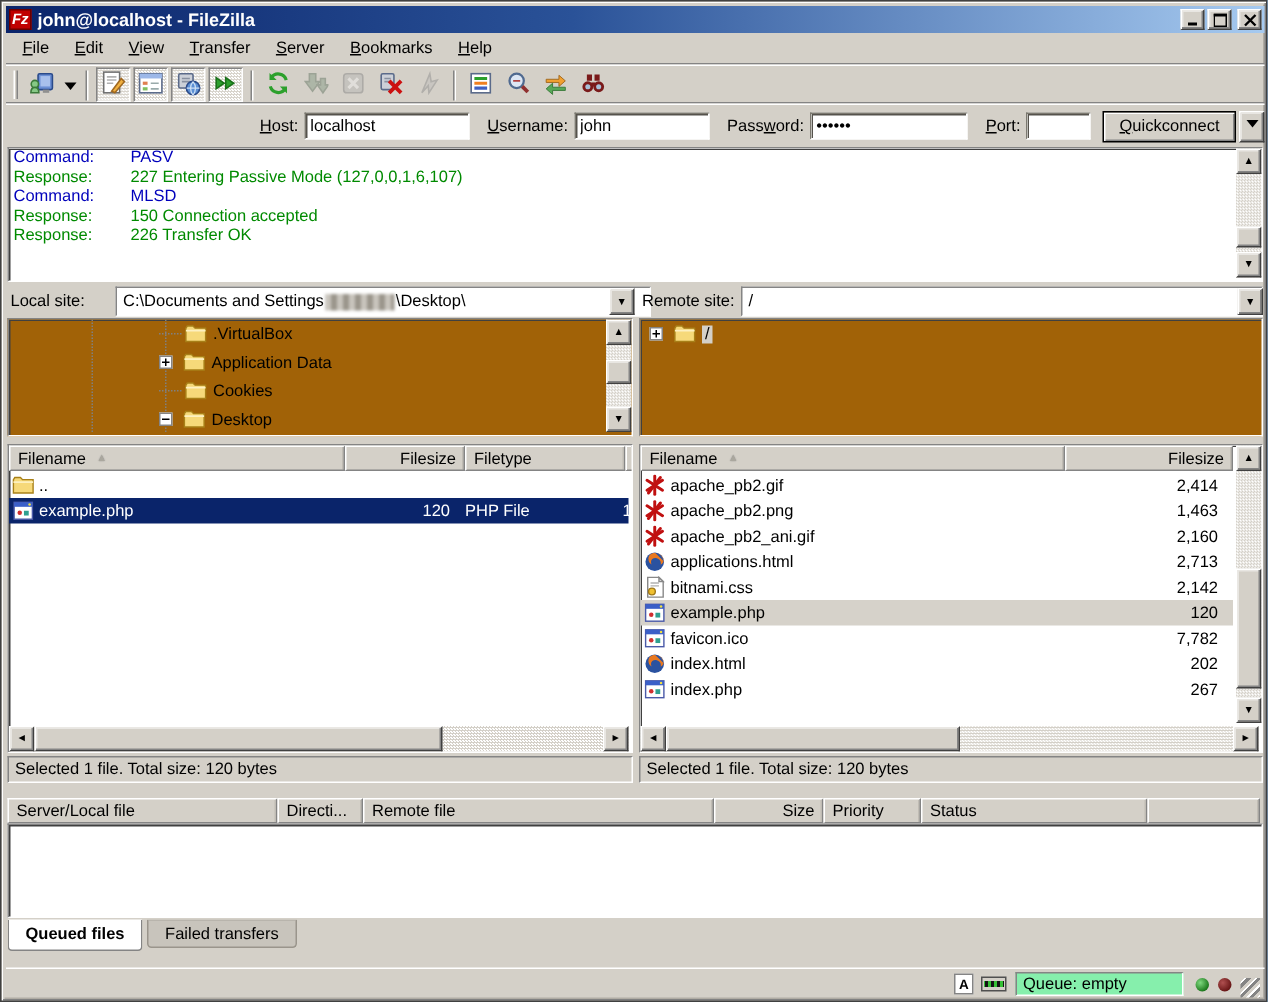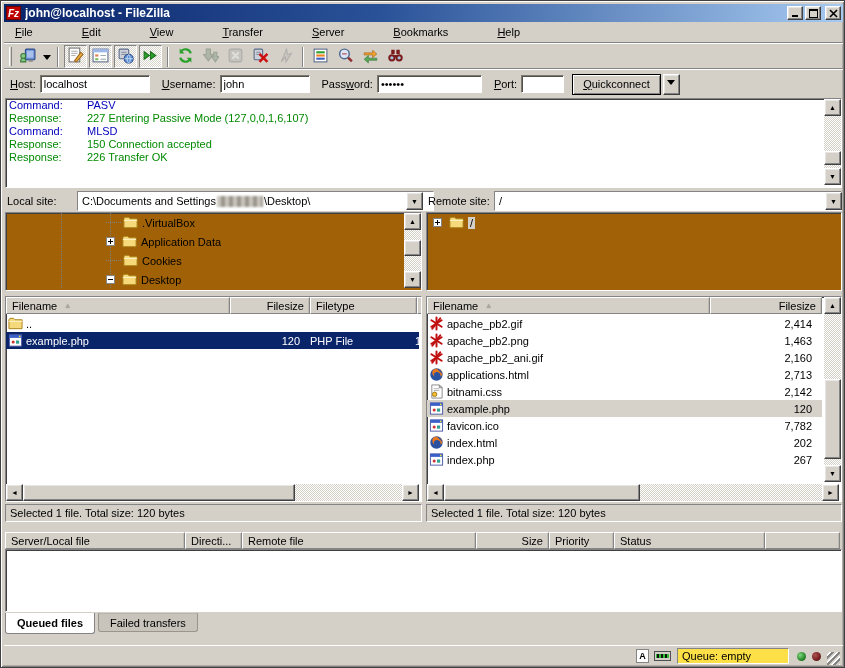--- a/index.html
+++ b/index.html
@@ -14,38 +14,38 @@
   .sunken-lite{border:1px solid;border-color:#848484 #fff #fff #848484;}
 
   .titlebar{left:3px;top:3px;width:839px;height:18px;background:linear-gradient(to right,#0a246a 0%,#2a5298 45%,#a6caf0 100%);
     display:flex;align-items:center;padding:0 2px;color:#fff;font-weight:bold;font-size:12px;}
   .app-icon{width:15px;height:14px;background:#c00000;border:1px solid #6a0000;color:#fff;font-style:italic;font-weight:bold;
     font-size:10px;display:flex;align-items:center;justify-content:center;margin-right:4px;flex:none;}
   .title-text{flex:1;white-space:nowrap;overflow:hidden;}
   .win-btn{width:16px;height:14px;margin-left:2px;display:flex;align-items:center;justify-content:center;flex:none;}
   .win-btn svg{width:9px;height:9px;}
 
-  .menubar{left:3px;top:21px;width:839px;height:20px;display:flex;align-items:center;padding-left:3px;gap:32px;}
+  .menubar{left:3px;top:21px;width:839px;height:20px;display:flex;align-items:center;padding-left:3px;}
   .menu-item{padding:3px 9px 3px 8px;}
   .menu-item u{text-decoration:underline;}
 
   .groove{left:3px;width:839px;height:2px;border-top:1px solid #848484;border-bottom:1px solid #fff;}
 
   .toolbar{left:3px;top:43px;width:839px;height:25px;display:flex;align-items:center;padding-left:4px;}
   .tb-grip{width:3px;height:19px;border-left:1px solid #fff;border-right:1px solid #848484;margin:0 3px 0 1px;flex:none;}
   .tb-sep{width:2px;height:20px;border-left:1px solid #848484;border-right:1px solid #fff;margin:0 4px;flex:none;}
   .tb-btn{width:23px;height:23px;display:flex;align-items:center;justify-content:center;flex:none;margin:0 1px;}
   .tb-btn svg{width:17px;height:17px;}
   .tb-btn.toggled{border:1px solid;border-color:#848484 #fff #fff #848484;
     background:repeating-conic-gradient(#fff 0 90deg,#d8d4cc 0 180deg);background-size:2px 2px;}
   .tb-btn.disabled svg{opacity:.45;filter:grayscale(70%);}
   .tb-dd{width:13px;height:21px;display:flex;align-items:center;justify-content:center;flex:none;}
   .arrow-down{width:0;height:0;border:4px solid transparent;border-top:5px solid #000;margin-top:5px;}
 
-  .quickbar{left:3px;top:69px;width:839px;height:28px;display:flex;align-items:center;padding-left:6px;}
+  .quickbar{left:3px;top:69px;width:839px;height:28px;display:flex;align-items:center;padding-left:6px;justify-content:flex-end;}
   .qc-label{margin:0 4px 0 12px;white-space:nowrap;}
   .qc-label:first-child{margin-left:0;}
   .qc-label u{text-decoration:underline;}
   .qc-input{height:18px;background:#fff;border:1px solid;border-color:#7b786f #fff #fff #7b786f;box-shadow:inset 1px 1px 0 #55524c;
     font:11px "Liberation Sans",sans-serif;padding:0 3px;outline:none;}
   .qc-btn{height:21px;margin-left:8px;padding:0 10px;background:#d4d0c8;border:1px solid #000;
     box-shadow:inset 1px 1px 0 #fff, inset -1px -1px 0 #848484;font:11px "Liberation Sans",sans-serif;}
   .qc-btn u{text-decoration:underline;}
   .qc-dd{width:17px;height:21px;margin-left:2px;display:flex;align-items:center;justify-content:center;}
 
@@ -97,21 +97,21 @@
   .tab{height:19px;display:flex;align-items:center;padding:0 11px;margin-right:3px;background:#c8c4bc;
     border:1px solid #9a958c;border-top:1px solid #b8b4ac;border-radius:0 0 3px 3px;white-space:nowrap;}
   .tab.active{background:#fff;font-weight:bold;height:21px;border-color:#848484;border-top:none;}
 
   .statusbar{left:3px;top:644px;width:839px;height:21px;border-top:1px solid #fff;display:flex;align-items:center;
     justify-content:flex-end;padding-right:3px;}
   .ascii-badge{width:13px;height:14px;background:#fff;border:1px solid #848484;display:flex;align-items:center;
     justify-content:center;font-weight:bold;font-size:9px;margin-right:5px;}
   .speed-badge{width:17px;height:10px;background:#141414;border:1px solid #505050;margin-right:6px;
     background-image:repeating-linear-gradient(90deg,#35c035 0 2px,#141414 2px 4px);background-clip:content-box;padding:2px 1px;}
-  .queue-box{width:112px;height:16px;background:#fde047;border:1px solid;border-color:#848484 #fff #fff #848484;
+  .queue-box{width:112px;height:16px;background:#86efac;border:1px solid;border-color:#848484 #fff #fff #848484;
     display:flex;align-items:center;padding-left:4px;margin-right:8px;white-space:nowrap;}
   .led{width:9px;height:9px;border-radius:50%;margin-right:6px;flex:none;}
   .led-green{background:radial-gradient(circle at 35% 35%,#7ed87e,#1d7a1d 70%,#0c4a0c);}
   .led-red{background:radial-gradient(circle at 35% 35%,#b05050,#6a1717 70%,#3c0b0b);}
   .grip{width:13px;height:13px;align-self:flex-end;margin-bottom:1px;
     background:repeating-linear-gradient(135deg,transparent 0 2px,#fff 2px 3px,#848484 3px 5px);}
 </style>
 </head>
 <body>
 

